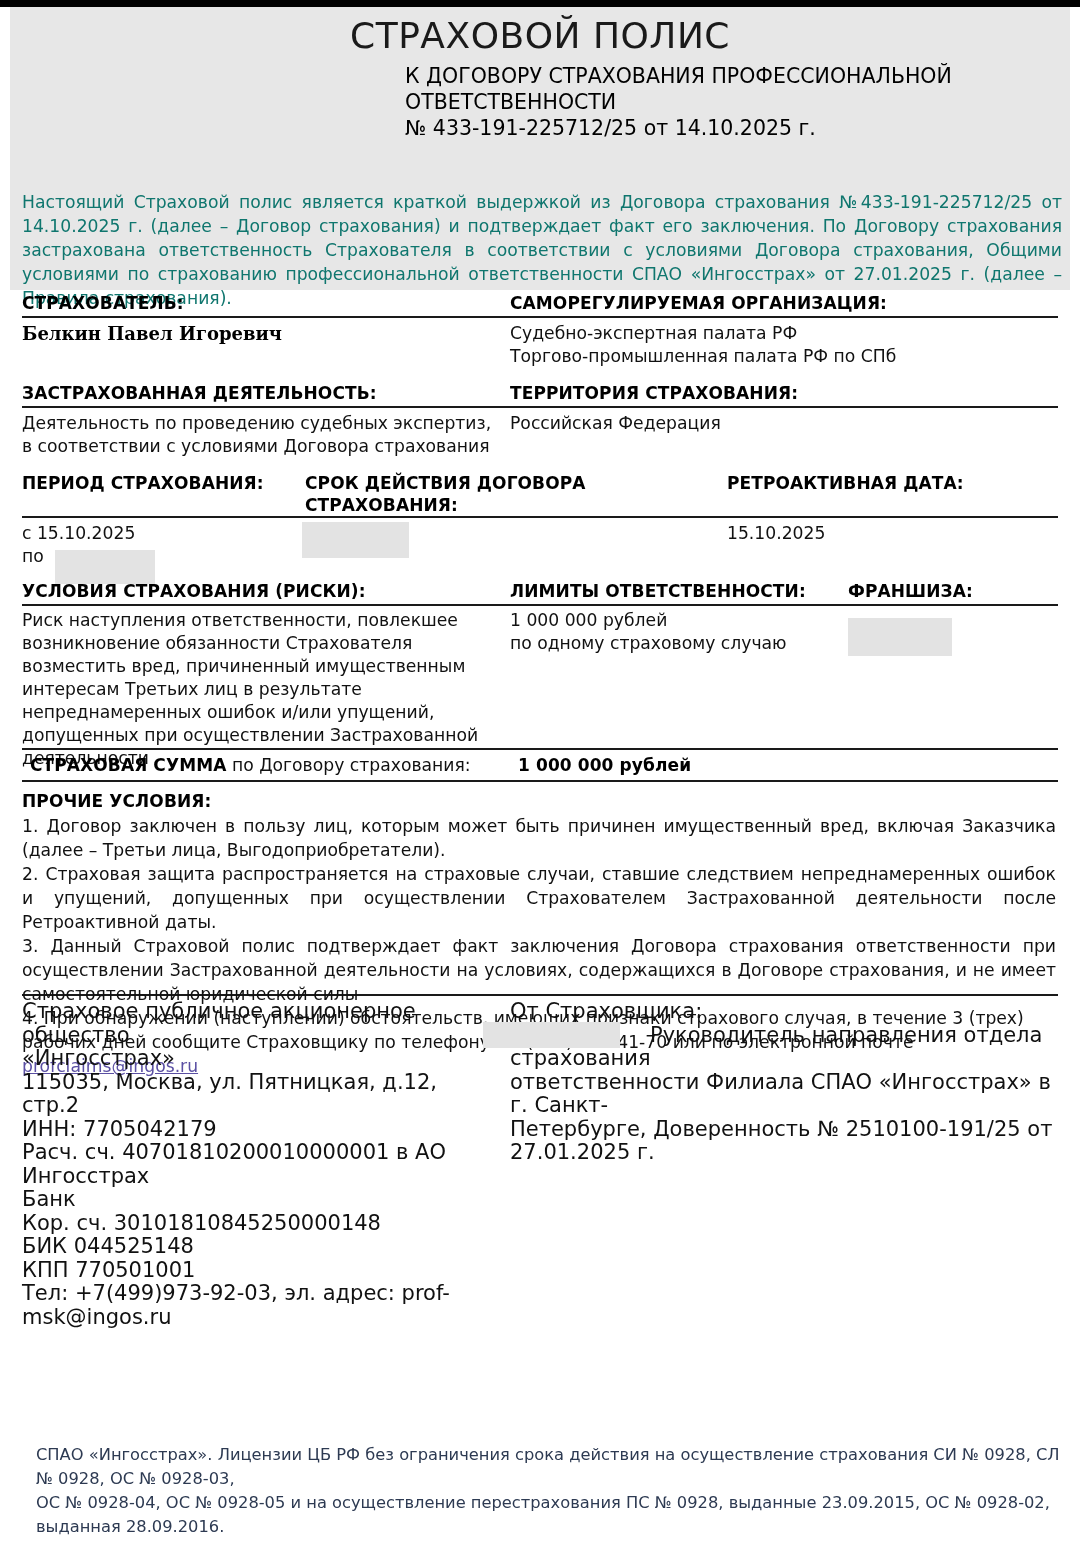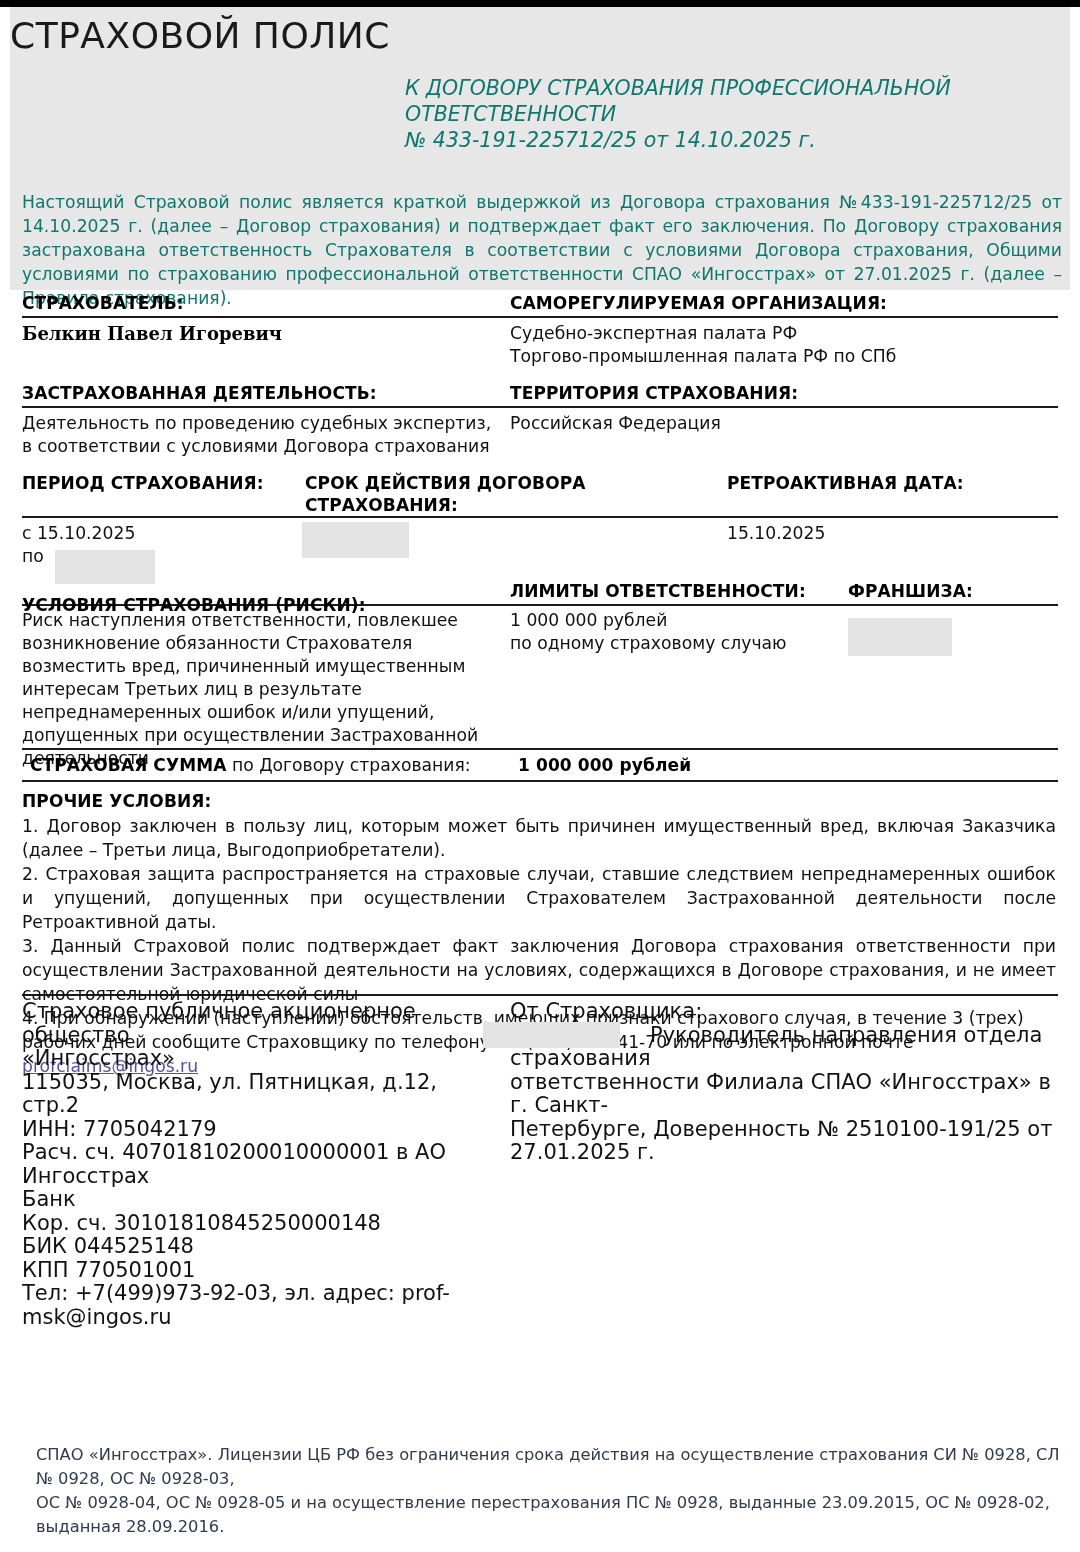--- a/index.html
+++ b/index.html
@@ -34,36 +34,35 @@
     left: 10px;
     width: 1060px;
     height: 283px;
     background: #e7e7e7;
   }
   .doc-title {
     position: absolute;
     top: 8px;
     left: 0;
     width: 1060px;
-    text-align: left;
+    text-align: center;
     font-size: 36px;
     letter-spacing: 0.5px;
     color: #1a1a1a;
     font-weight: 400;
   }
   .doc-subtitle {
     position: absolute;
-    top: 68px;
+    top: 56px;
     left: 395px;
     width: 640px;
     font-size: 20.5px;
     line-height: 26px;
-    color: #0f766e;
+    color: #000000;
     font-weight: 400;
-    font-style: italic;
   }
   .intro {
     position: absolute;
     top: 183px;
     left: 12px;
     width: 1040px;
     font-size: 17.2px;
     line-height: 24px;
     text-align: justify;
     color: #0f766e;
@@ -208,21 +207,21 @@
     <div class="col-l val" style="top:4px;">
       <div>с 15.10.2025</div>
       <div><span>по</span></div>
     </div>
     <div class="redact" style="left:55px; top:32px; width:100px; height:34px;"></div>
     <div class="redact" style="left:302px; top:4px; width:107px; height:36px;"></div>
     <div class="col-x val" style="top:4px;">15.10.2025</div>
   </div>
 
   <div class="row" style="height:26px;">
-    <div class="col-l lbl" style="top:16px;">УСЛОВИЯ СТРАХОВАНИЯ (РИСКИ):</div>
+    <div class="col-l lbl" style="top:2px;">УСЛОВИЯ СТРАХОВАНИЯ (РИСКИ):</div>
     <div class="col-r lbl" style="top:2px;">ЛИМИТЫ ОТВЕТСТВЕННОСТИ:</div>
     <div class="col-f lbl" style="top:2px;">ФРАНШИЗА:</div>
   </div>
   <div class="rule"></div>
   <div class="row" style="height:142px;">
     <div class="col-l val" style="top:3px; width:460px;">Риск наступления ответственности, повлекшее возникновение обязанности Страхователя возместить вред, причиненный имущественным интересам Третьих лиц в результате непреднамеренных ошибок и/или упущений, допущенных при осуществлении Застрахованной деятельности</div>
     <div class="col-r val" style="top:3px;">
       <div>1 000 000 рублей</div>
       <div>по одному страховому случаю</div>
     </div>

